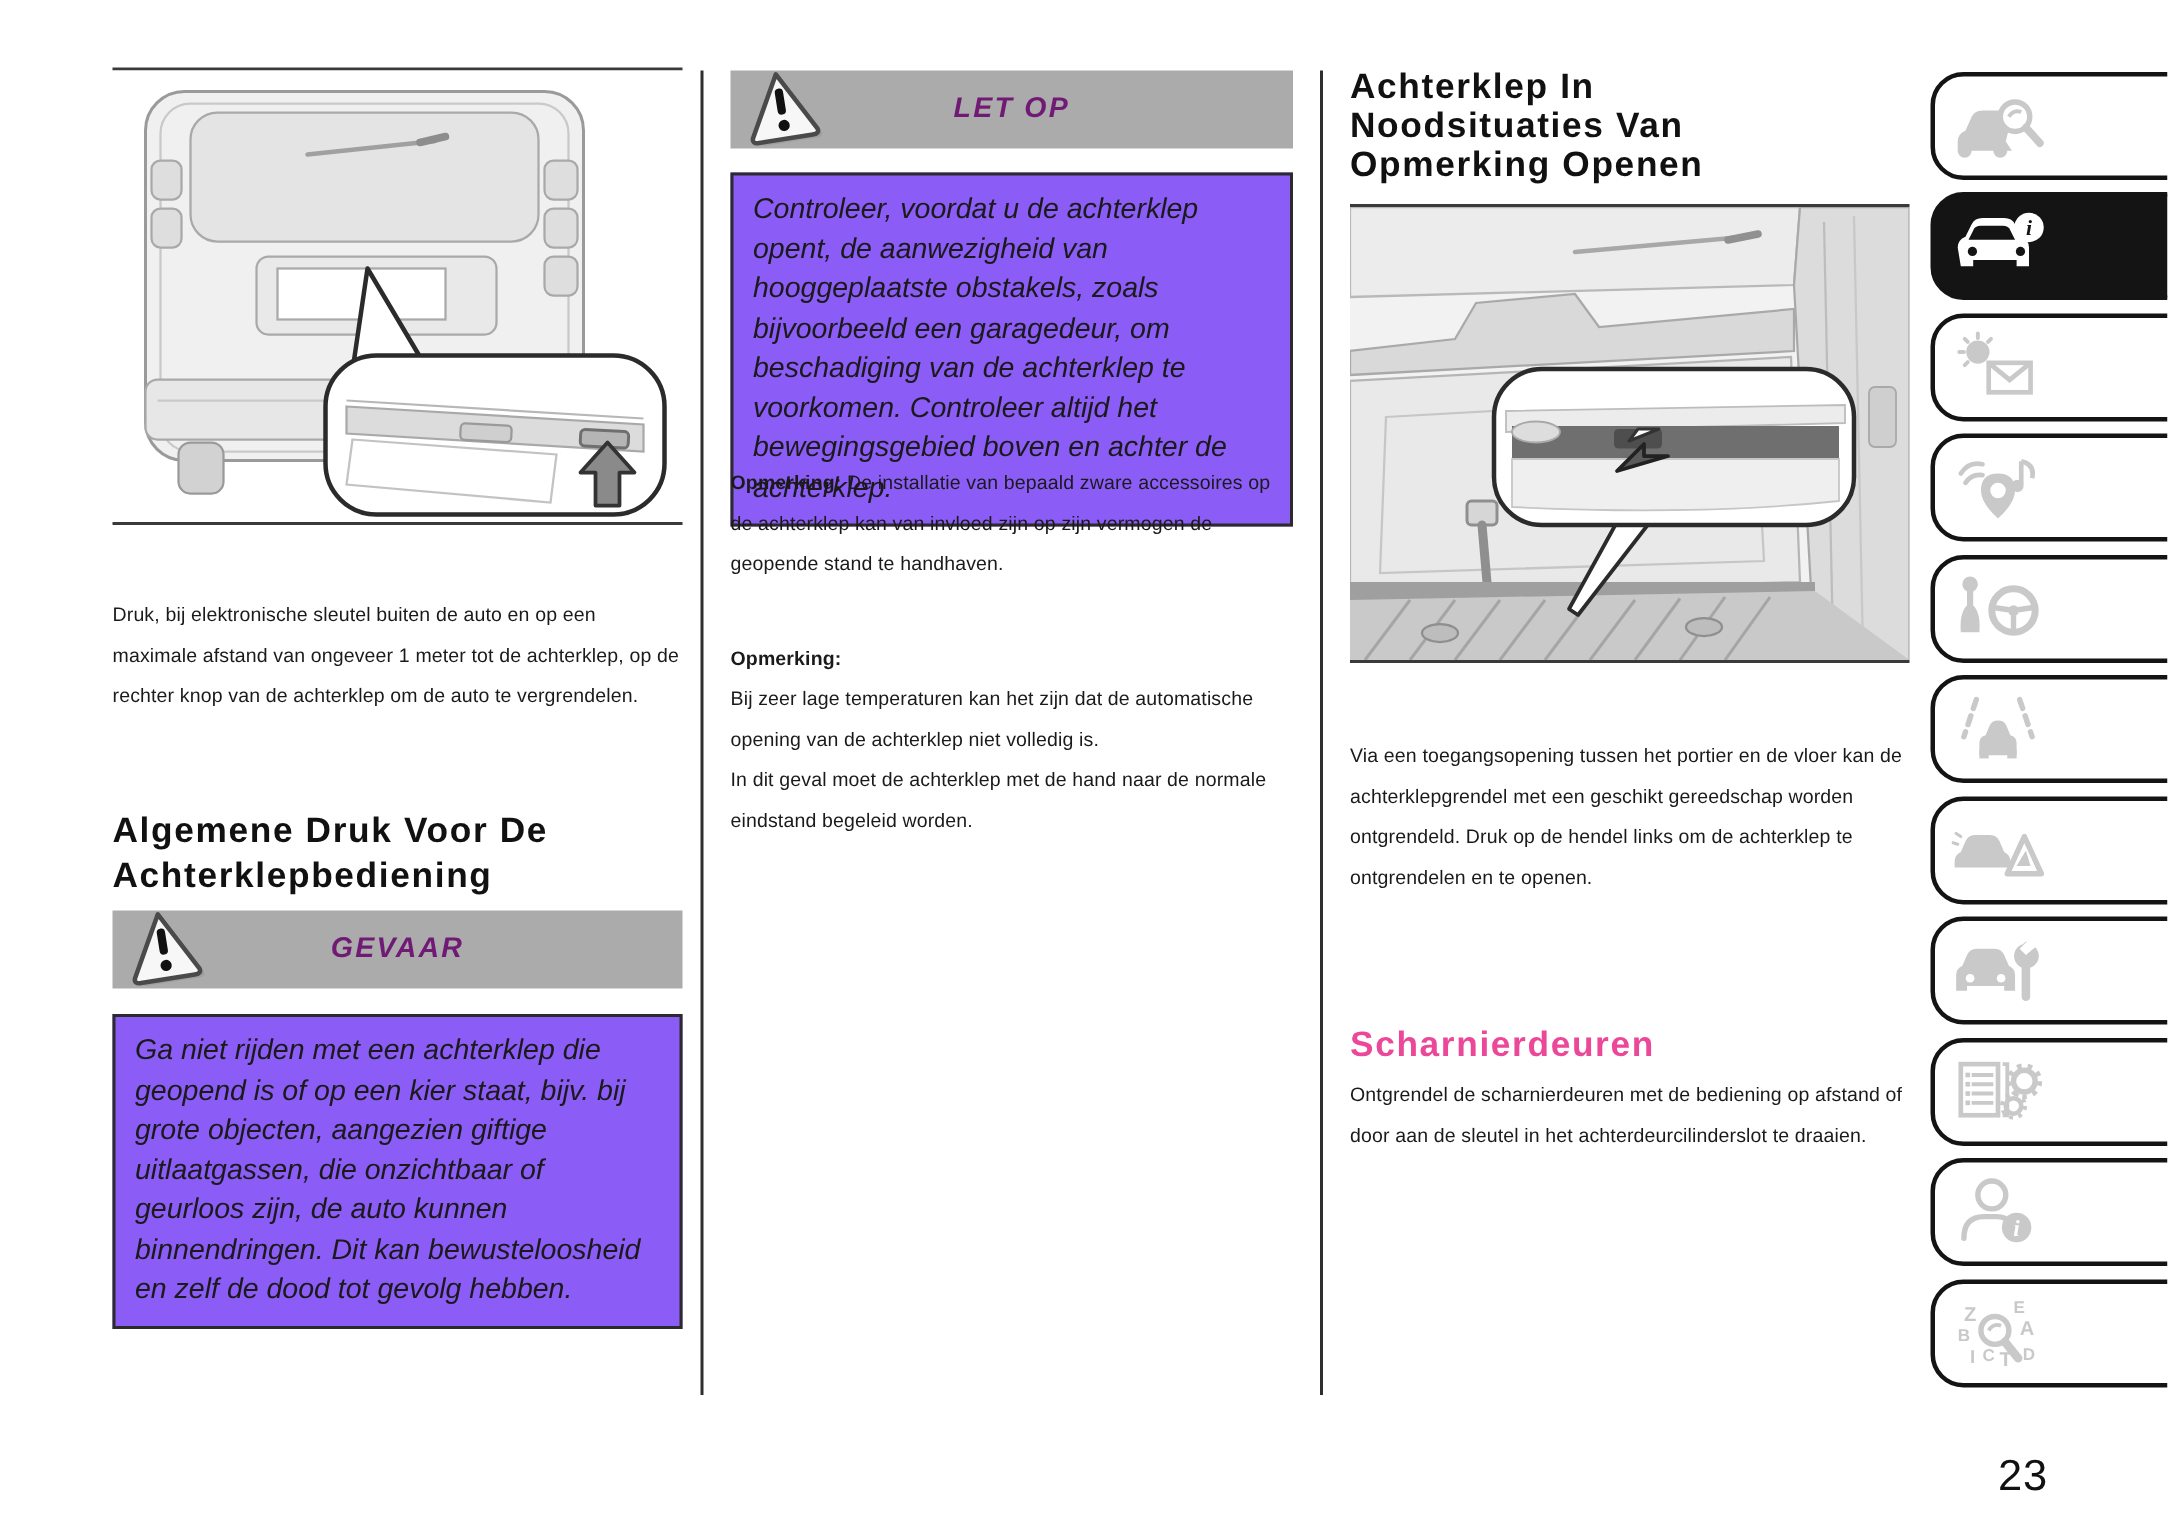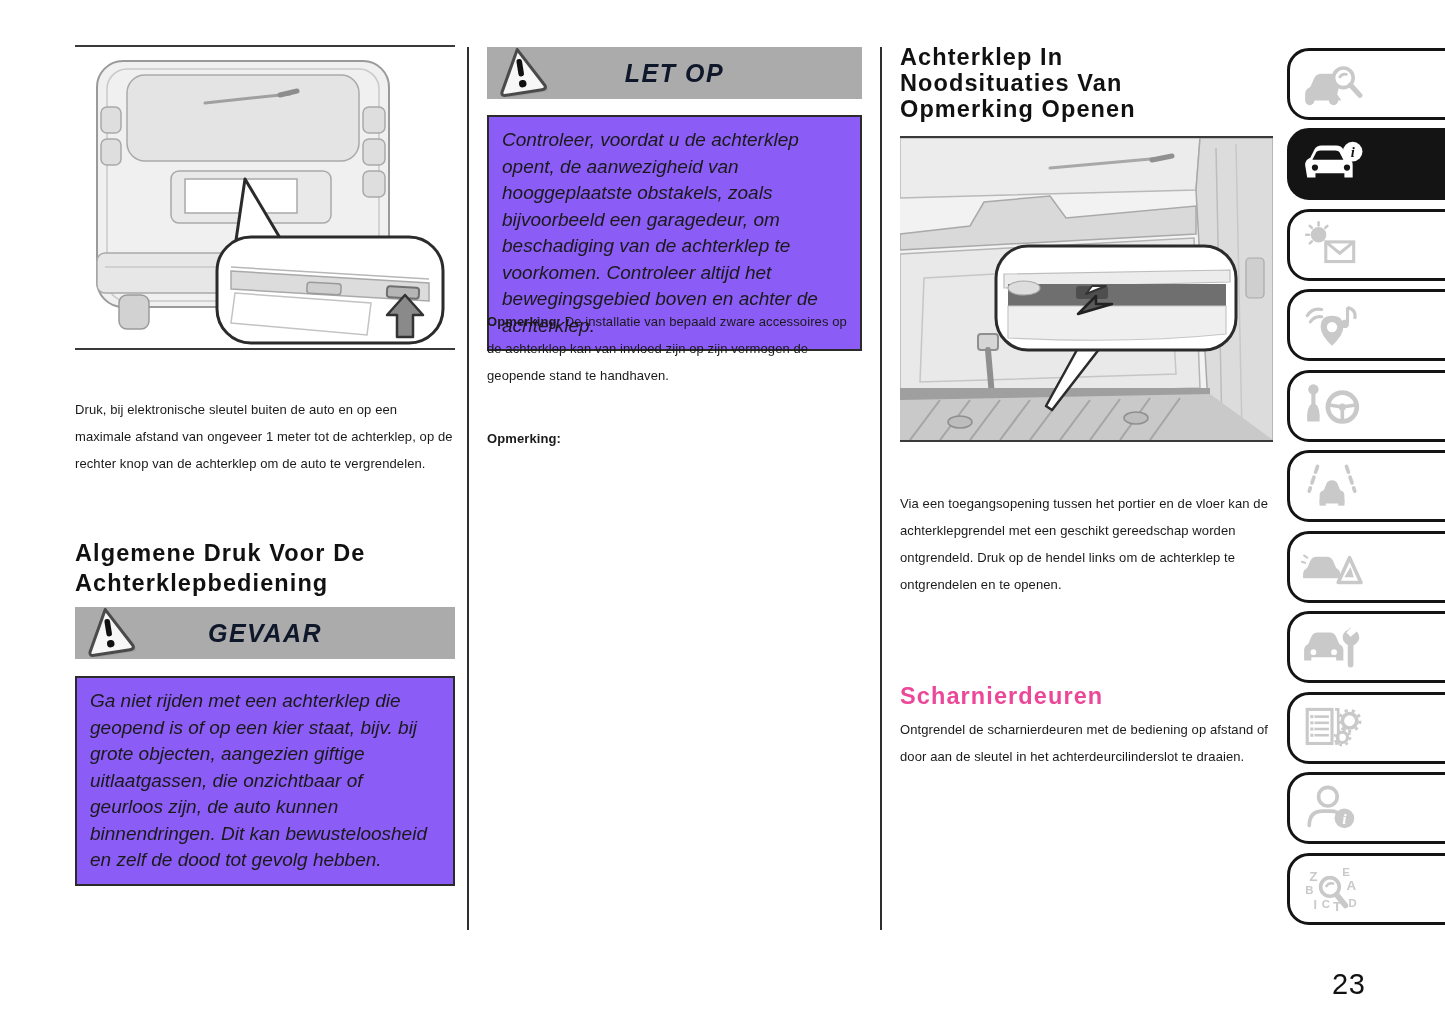--- a/index.html
+++ b/index.html
@@ -35,22 +35,22 @@
   }
   .note-label { font-weight:bold; }
   .preline { white-space:pre-line; }
 
   
   .warnbar {
     position:absolute; left:0; width:100%; height:52px;
     background:#ababab; display:flex; align-items:center; justify-content:center;
   }
   .warnbar .warnlabel {
-    color:#0f172a; font-weight:bold; font-style:italic;
-    font-size:25px; letter-spacing:1.5px;
+    color:#701a75; font-weight:bold; font-style:italic;
+    font-size:19px; letter-spacing:1.5px;
   }
   .warn-tri {
     position:absolute; left:5px; top:-7px; width:58px; height:62px;
   }
   .warnbox {
     position:absolute; left:0; width:100%;
     border:2px solid #2b2b2b; background:#8b5cf6;
     padding:10px 13px; font-style:italic;
     font-size:19px; line-height:26.5px;
   }
@@ -157,20 +157,22 @@
     </div>
 
     <div class="warnbox" style="top:115px; min-height:180px;">Controleer, voordat u de achterklep opent, de aanwezigheid van hooggeplaatste obstakels, zoals bijvoorbeeld een garagedeur, om beschadiging van de achterklep te voorkomen. Controleer altijd het bewegingsgebied boven en achter de achterklep.</div>
 
     <p class="body-text" style="position:absolute; top:308px; width:375px;">
       <span class="note-label">Opmerking:</span><span> De installatie van bepaald zware accessoires op de achterklep kan van invloed zijn op zijn vermogen de geopende stand te handhaven.</span>
     </p>
 
     <p class="body-text" style="position:absolute; top:425px; width:375px;">
       <span class="note-label">Opmerking:</span><br>
+      <span class="preline">Bij zeer lage temperaturen kan het zijn dat de automatische opening van de achterklep niet volledig is.
+In dit geval moet de achterklep met de hand naar de normale eindstand begeleid worden.</span>
     </p>
   </div>
 
   <div class="col col-right">
 
     <h2 class="heading" style="position:absolute; top:44px; width:373px; line-height:26px;">Achterklep In
 Noodsituaties Van
 Opmerking Openen</h2>
 
     <div class="figure" style="top:136px; width:373px;">

